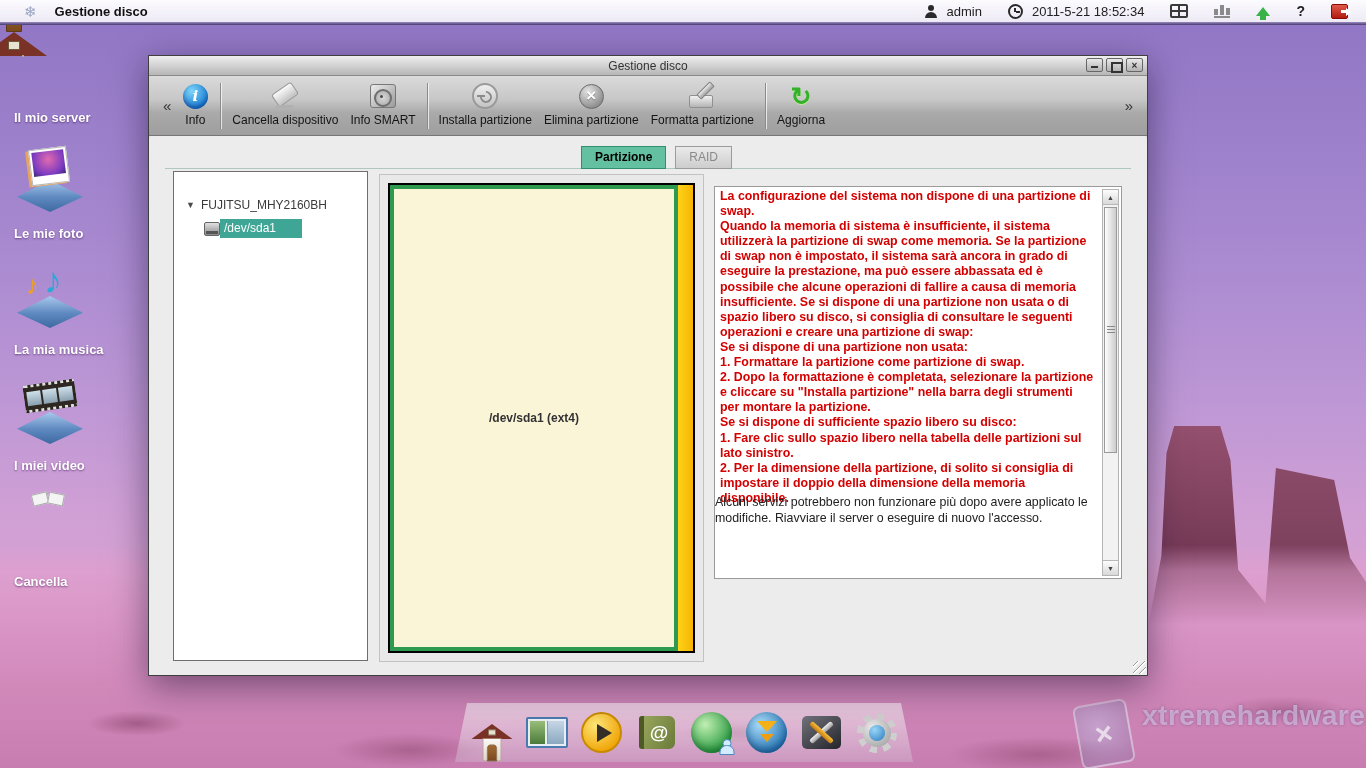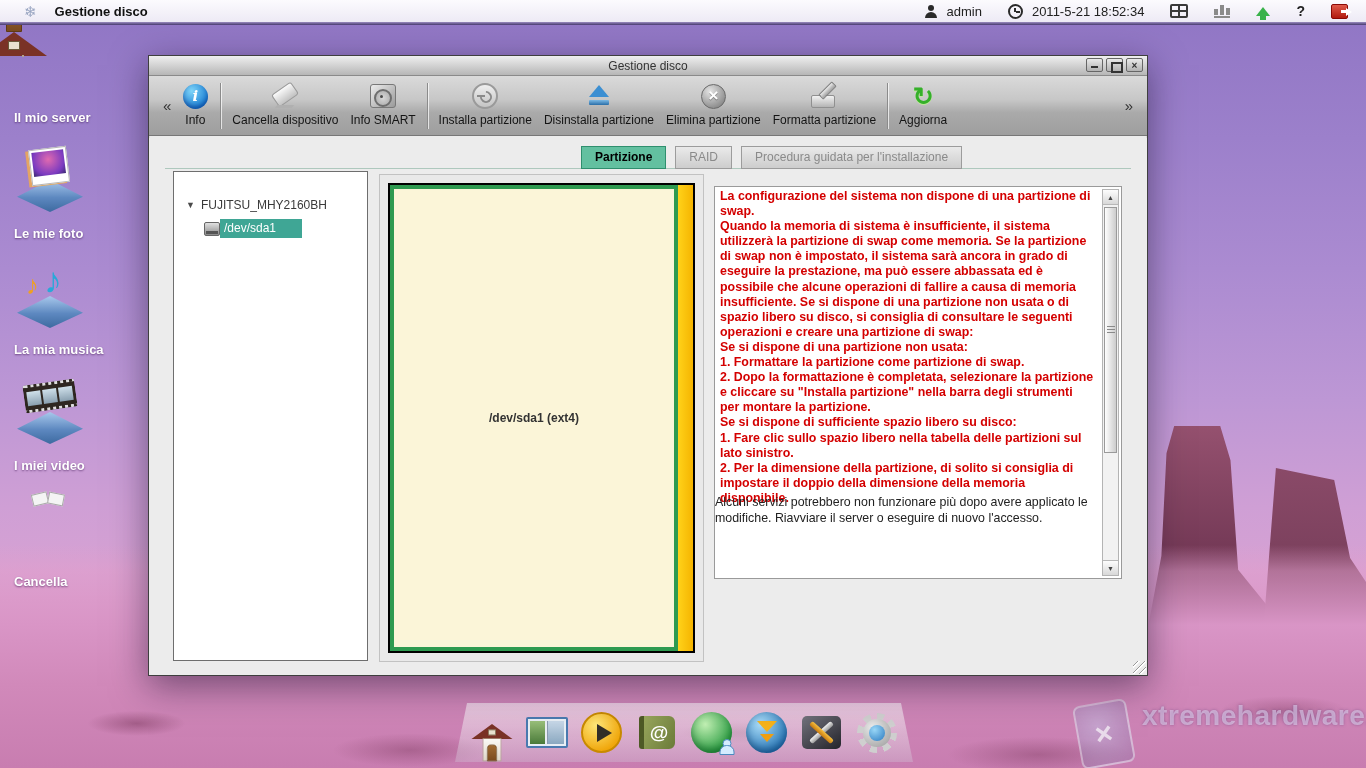--- a/index.html
+++ b/index.html
@@ -348,26 +348,20 @@
       </div>
       <span class="tsep"></span>
       <div class="tbtn">
         <span class="tbi">
             <span class="icon-plug"></span>
           </span>
         <span class="tbl">Installa partizione</span>
       </div>
       <div class="tbtn">
         <span class="tbi">
-            <span class="icon-eject"></span>
-          </span>
-        <span class="tbl">Disinstalla partizione</span>
-      </div>
-      <div class="tbtn">
-        <span class="tbi">
             <span class="icon-delete">×</span>
           </span>
         <span class="tbl">Elimina partizione</span>
       </div>
       <div class="tbtn">
         <span class="tbi">
             <span class="icon-format"></span>
           </span>
         <span class="tbl">Formatta partizione</span>
       </div>
@@ -379,21 +373,20 @@
         <span class="tbl">Aggiorna</span>
       </div>
       <span class="chev right">»</span>
     </div>
 
     <div class="content">
       <div class="tab-underline"></div>
       <div class="tabbar">
         <div class="tab active">Partizione</div>
         <div class="tab">RAID</div>
-        <div class="tab">Procedura guidata per l'installazione</div>
       </div>
 
       <div class="tree">
         <div class="trow1">
           <span class="caret">▼</span>
           <span>FUJITSU_MHY2160BH</span>
         </div>
         <div class="trow2">
           <span class="disk-ic"></span>
           <span class="tsel">/dev/sda1</span>

